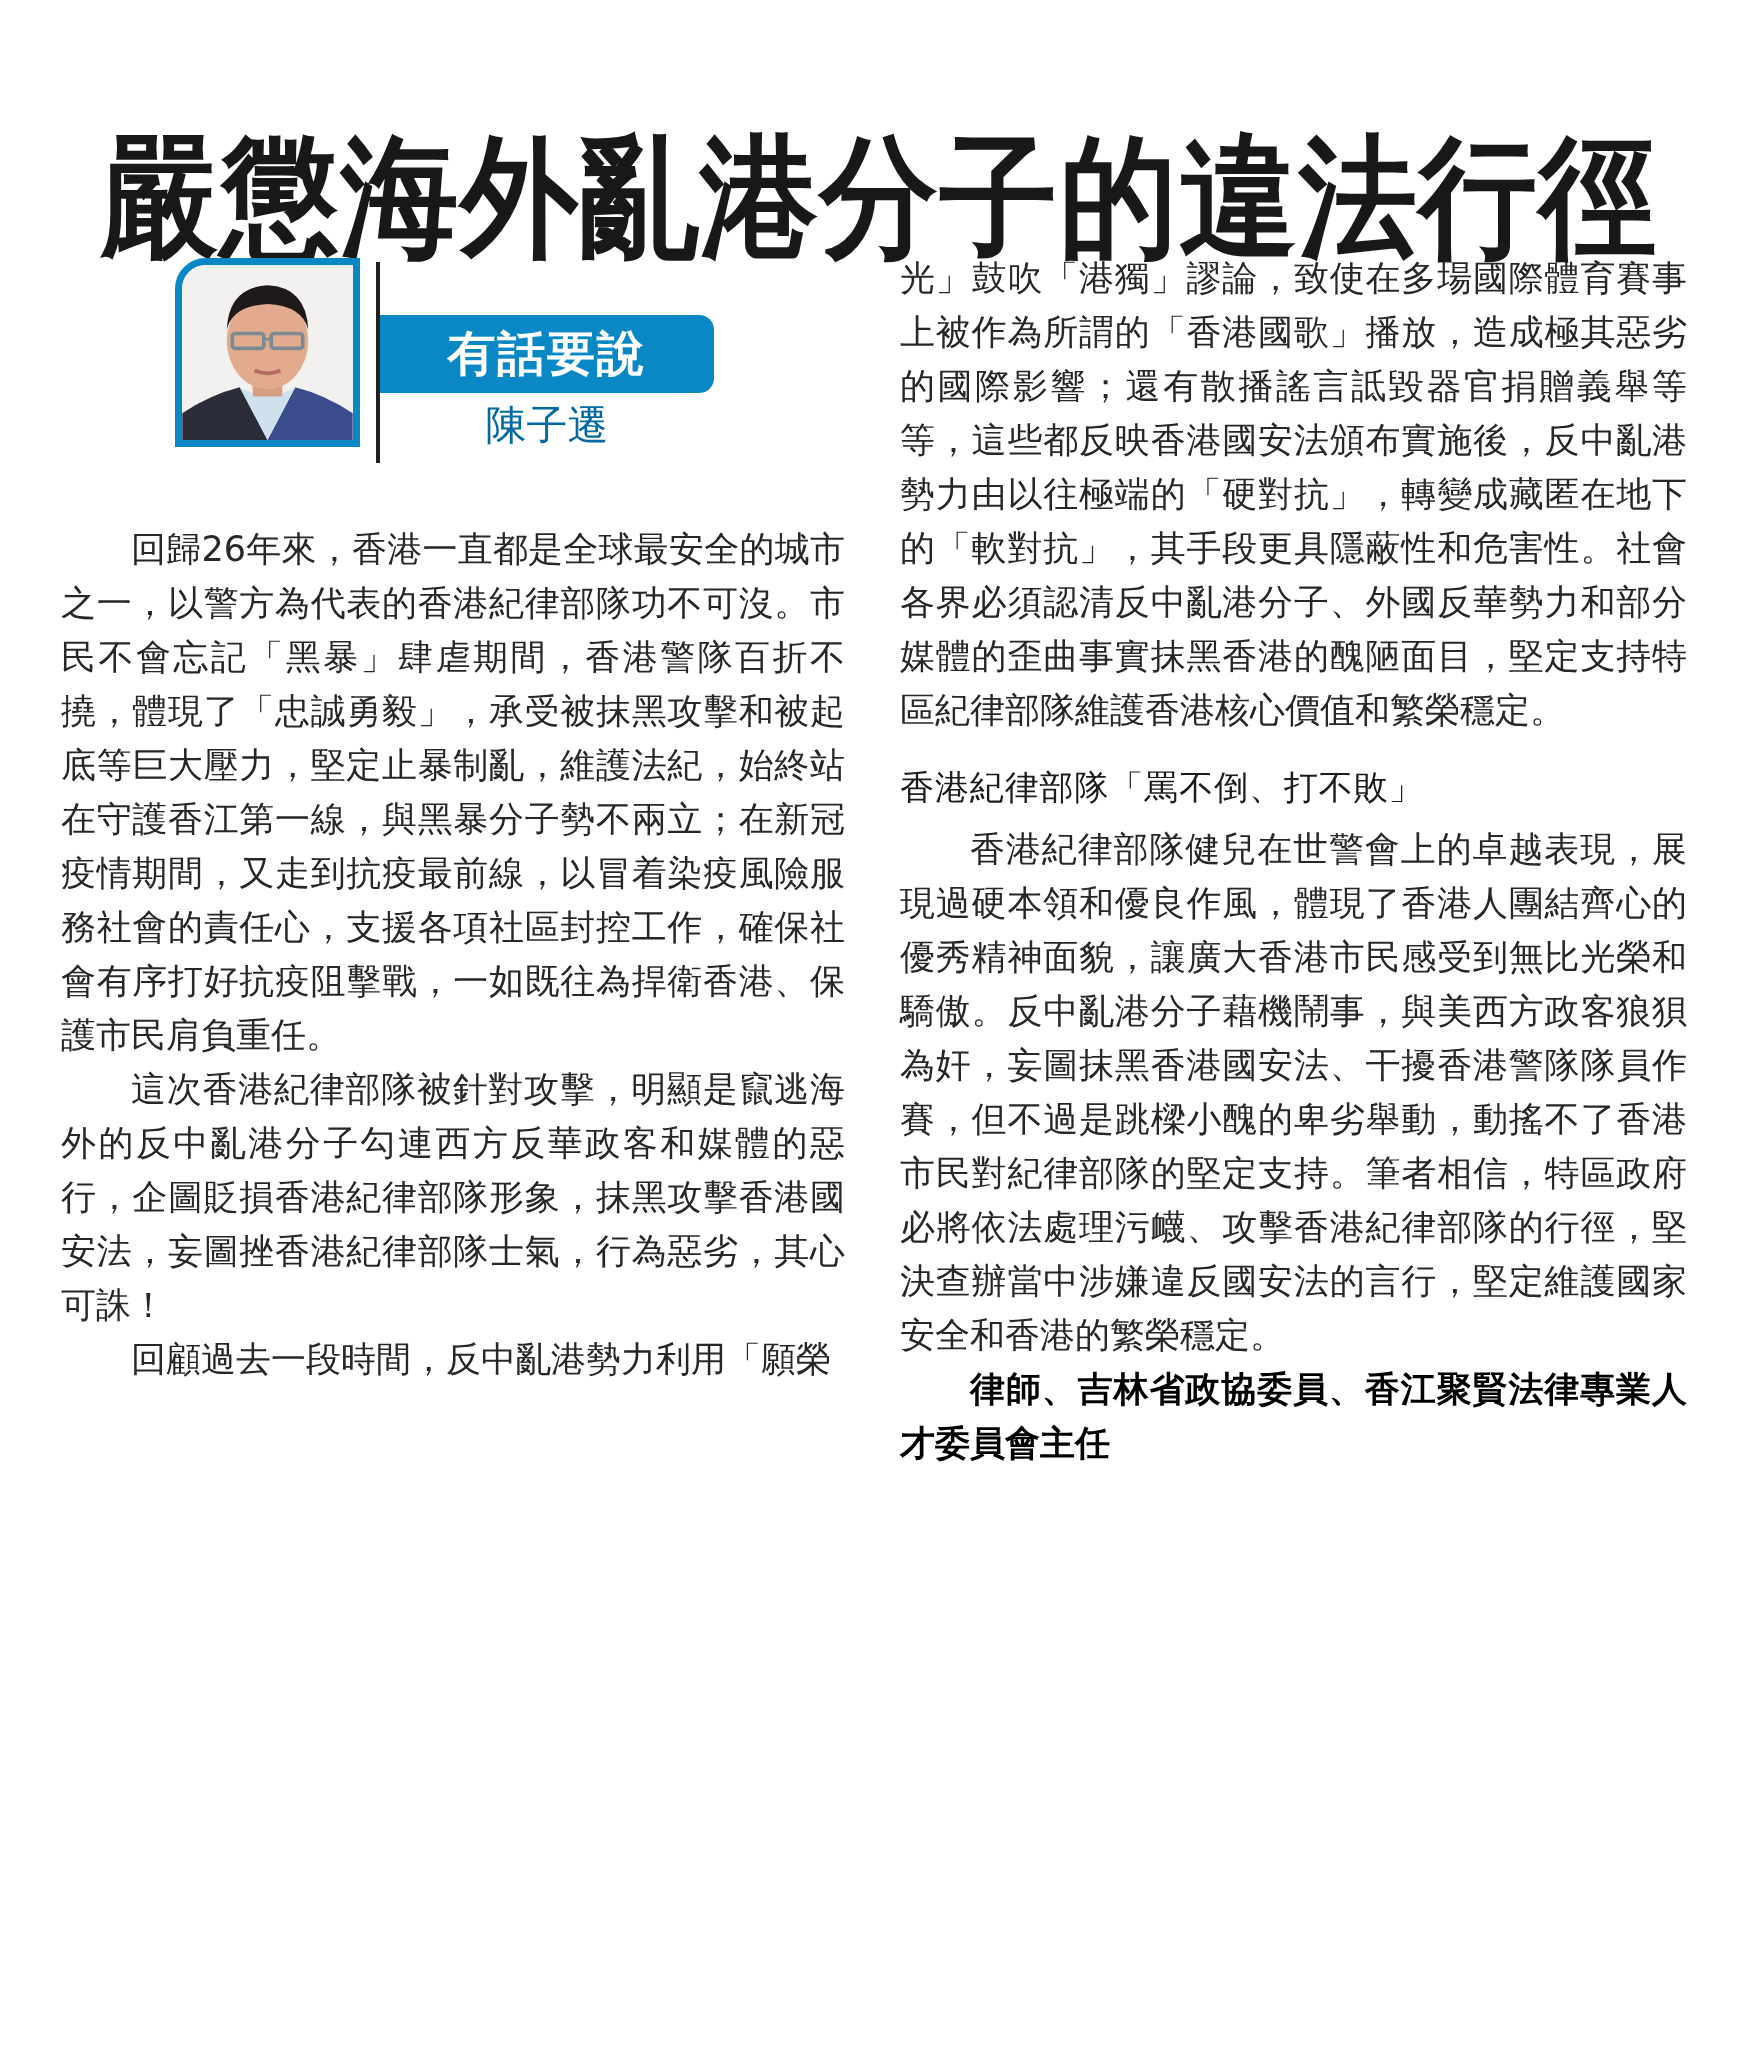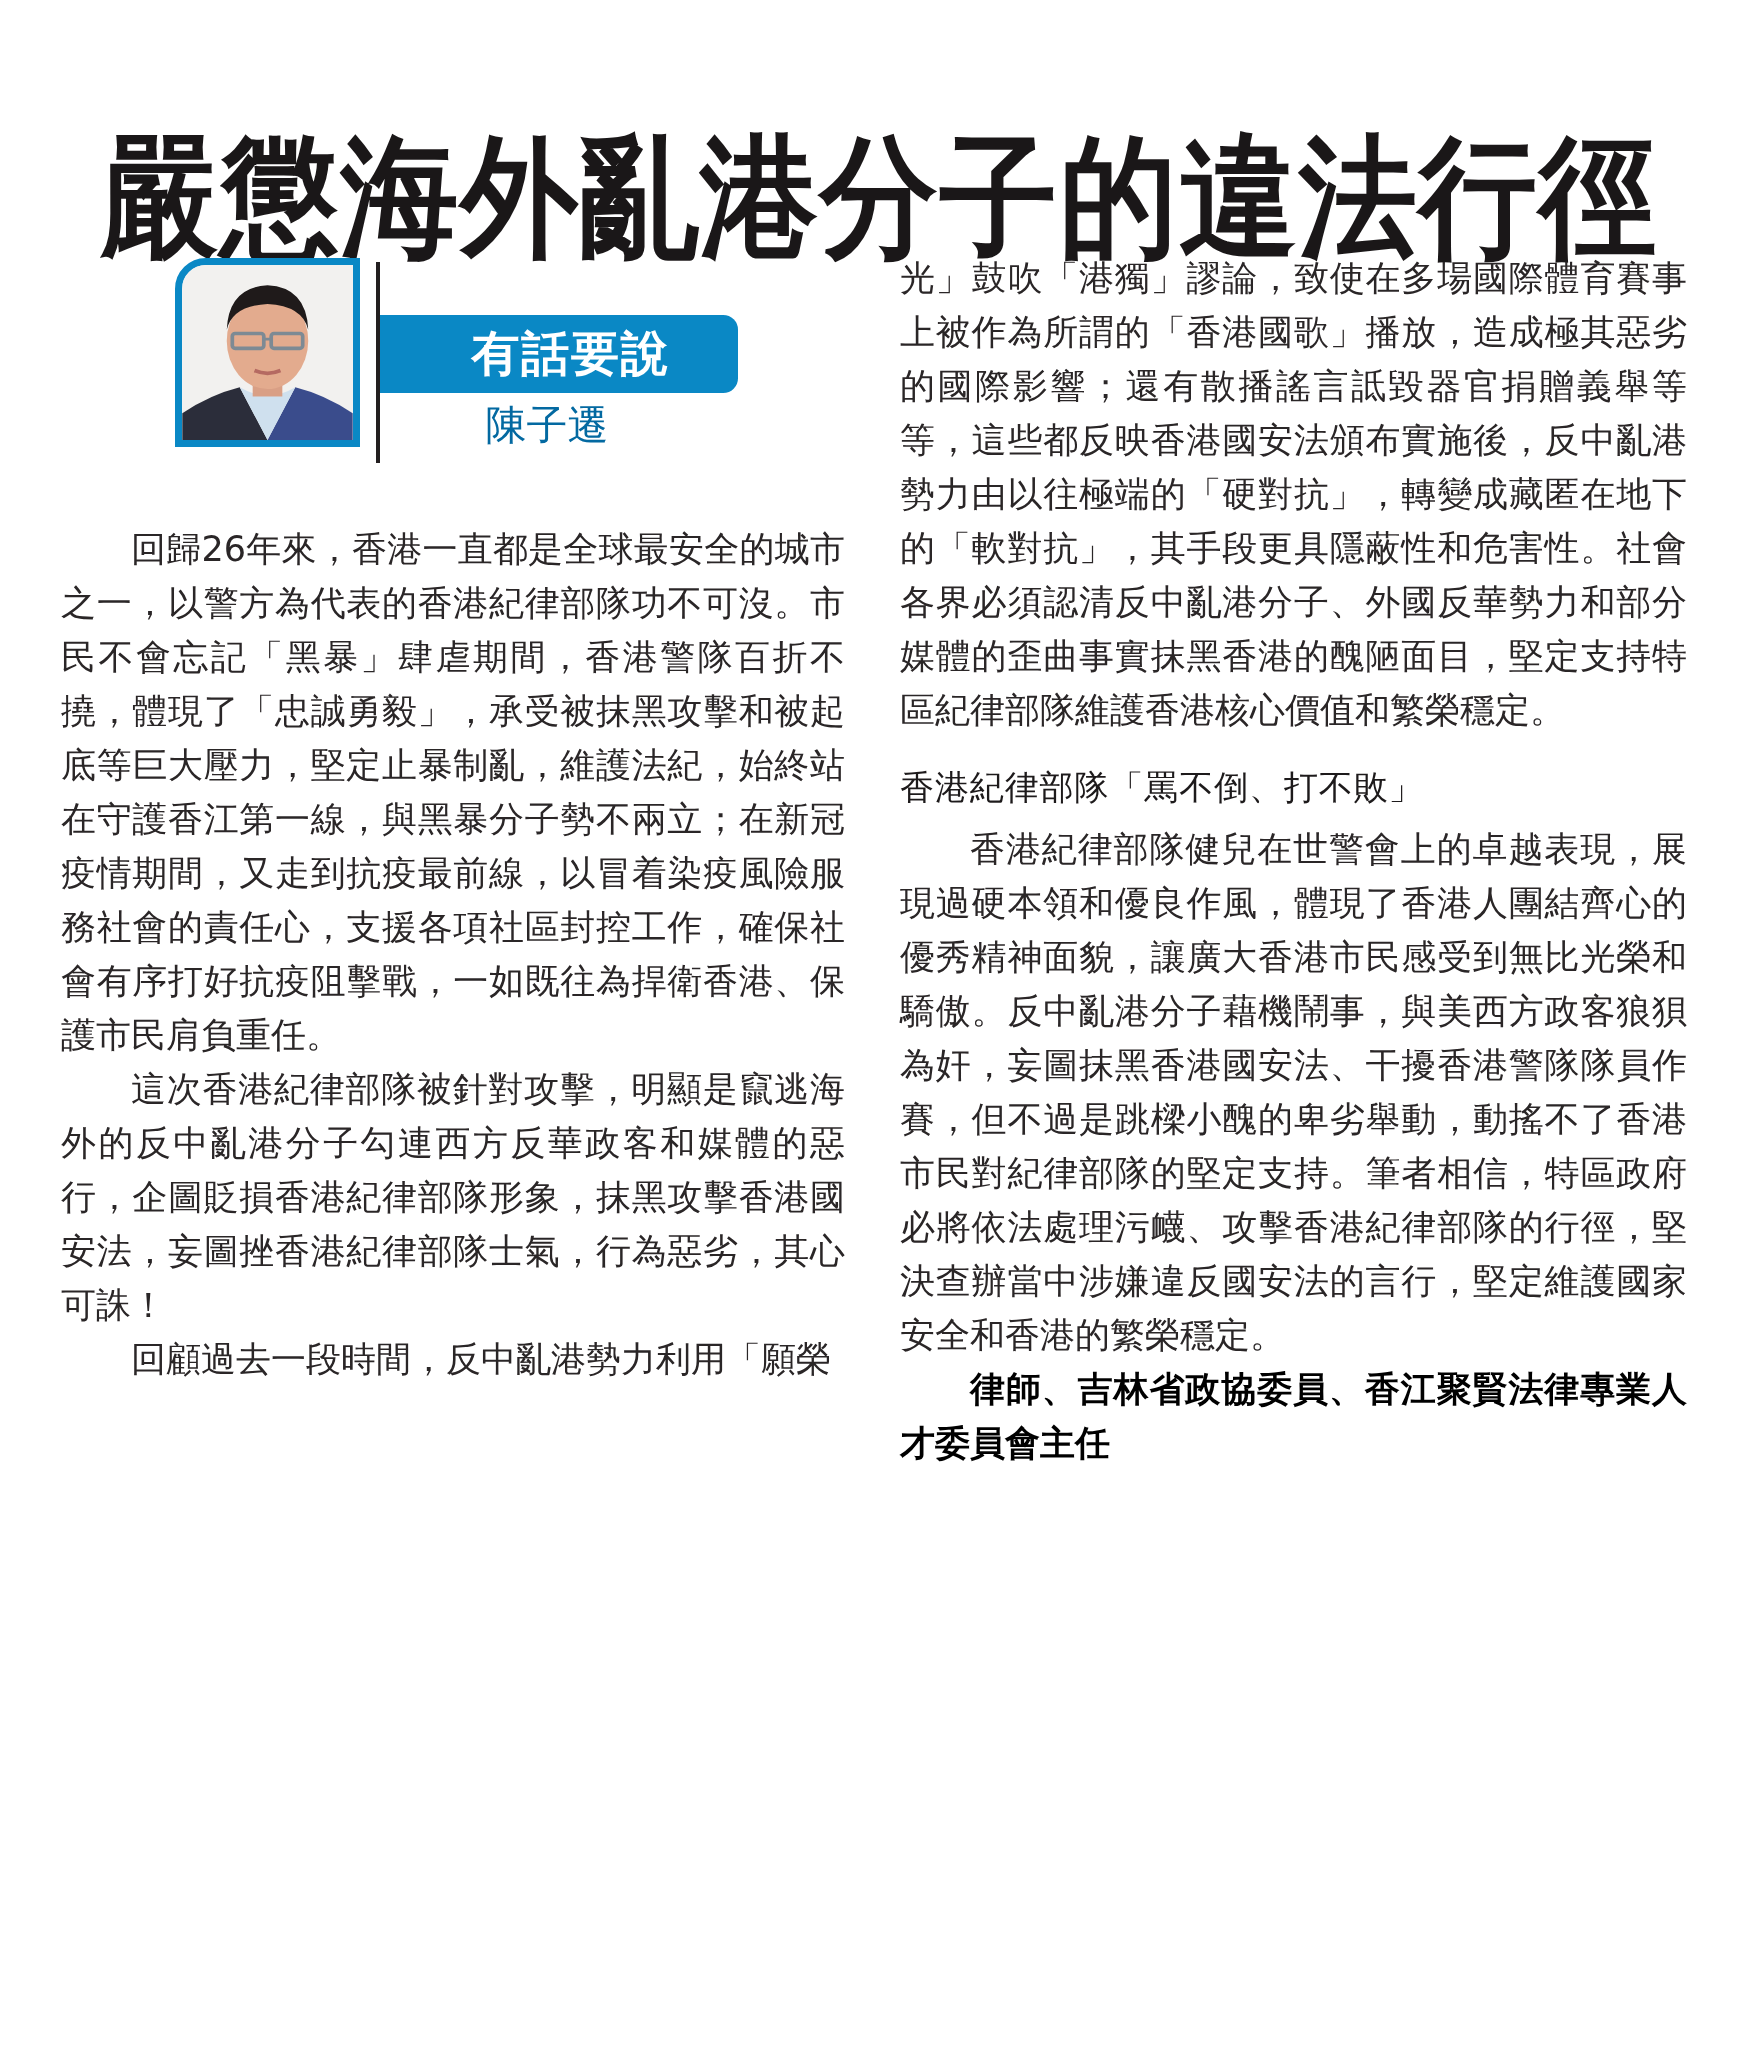--- a/index.html
+++ b/index.html
@@ -70,21 +70,20 @@
     background: #0a88c5;
     border-top-right-radius: 14.8px;
     border-bottom-right-radius: 14.8px;
     display: flex;
     align-items: center;
     justify-content: center;
     color: #ffffff;
     font-weight: bold;
     font-size: 48px;
     letter-spacing: 1.8px;
-    padding-left: 24px;
   }
   .author-name {
     position: absolute;
     left: 205px;
     top: 137px;
     width: 334px;
     height: 61px;
     display: flex;
     align-items: center;
     justify-content: center;

